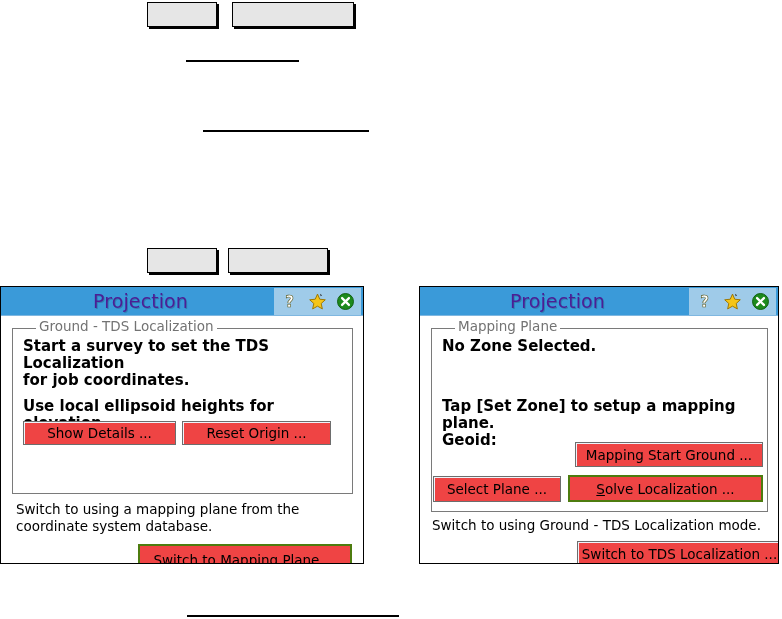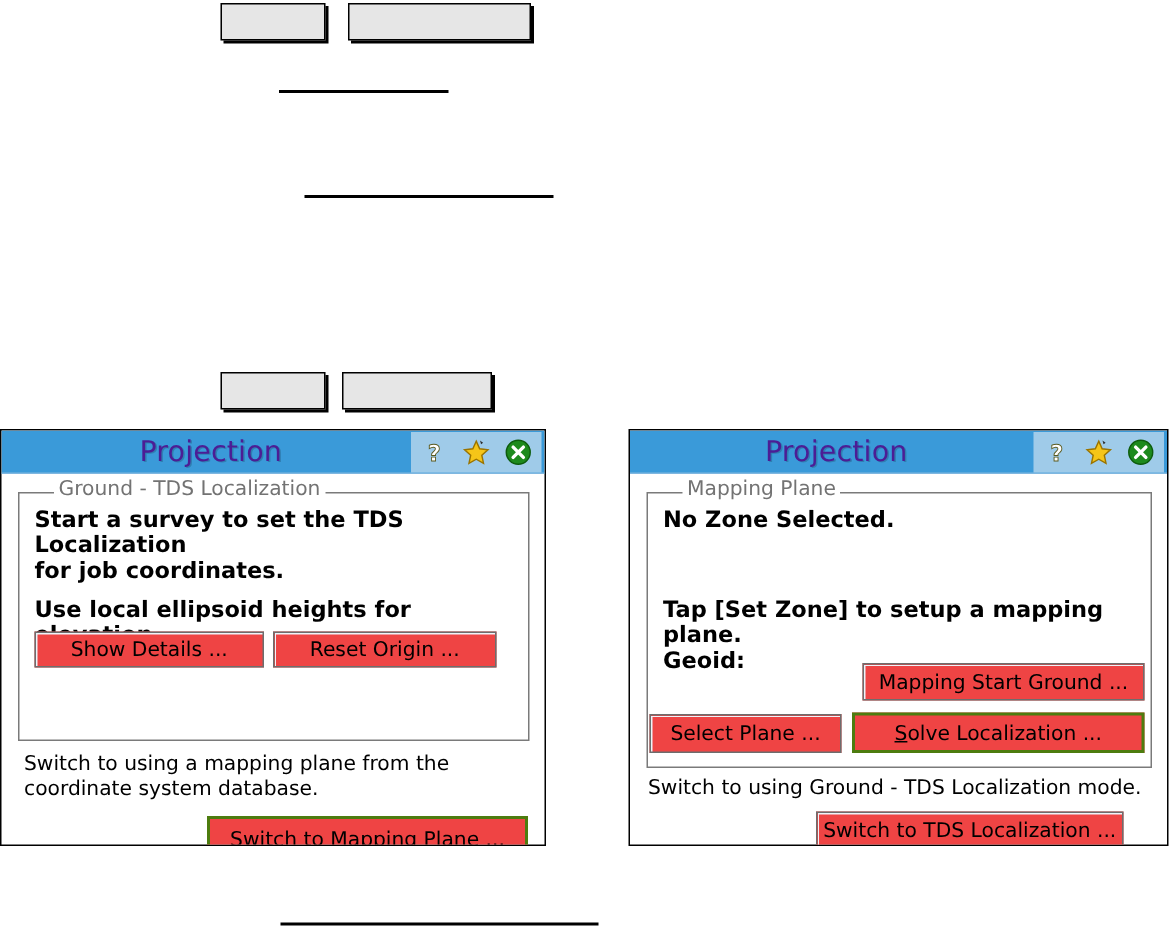--- a/index.html
+++ b/index.html
@@ -245,18 +245,18 @@
     <div class="btn" style="left:13px; top:160px; width:128px; height:26px;">
         <span>Select Plane ...</span>
       </div>
 
     <div class="btn default" style="left:148px; top:159px; width:195px; height:27px;">
         <span><span class="acc">S</span><span>olve Localization ...</span></span>
       </div>
 
     <div class="plaintext" style="left:12px; top:201px; width:345px;">Switch to using  Ground - TDS Localization mode.</div>
 
-    <div class="btn" style="left:124px; top:225px; width:205px; height:26px;">
+    <div class="btn" style="left:157px; top:225px; width:205px; height:26px;">
         <span>Switch to TDS Localization ...</span>
       </div>
 
   </div>
 </div>
 
 </body></html>

